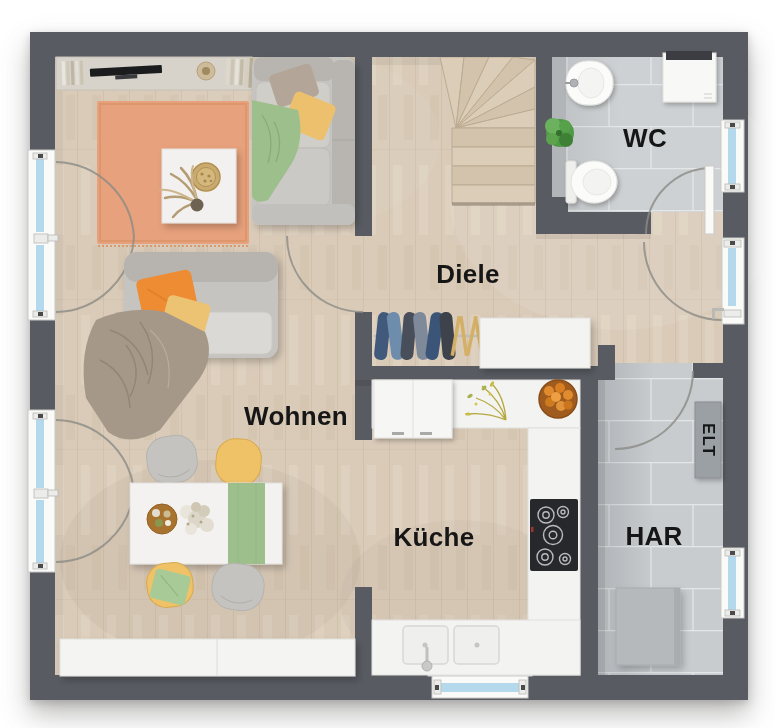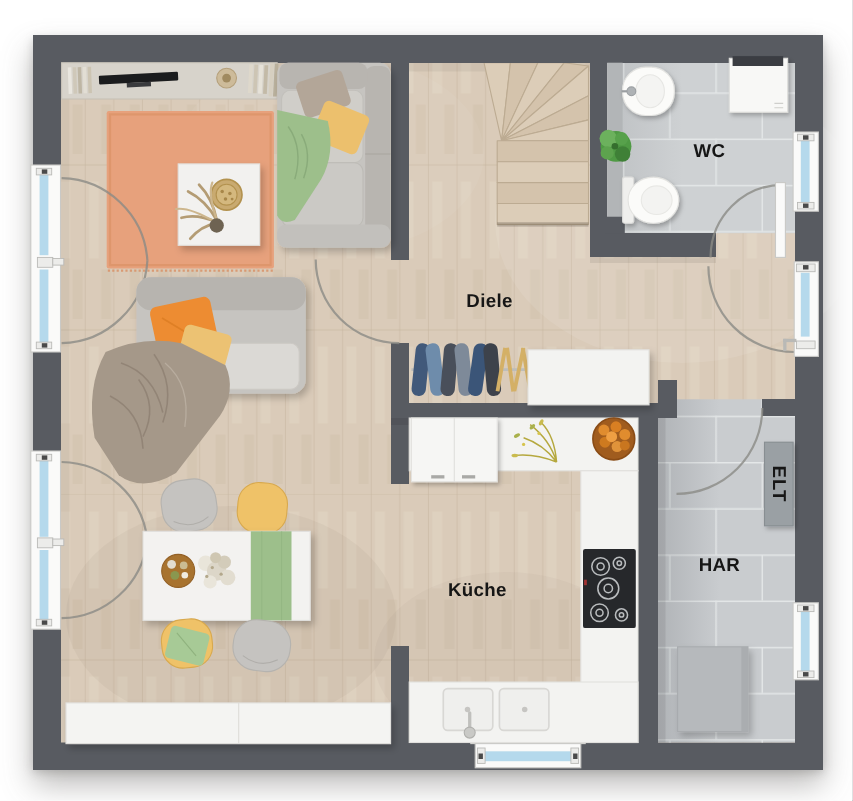--- a/index.html
+++ b/index.html
@@ -1,21 +1,21 @@
 <!DOCTYPE html>
 <html style="--wall: #585b61; --floor-wood: #dacbb9; --tile: #ced1d3; --rug: #e7a17c; --accent-orange: #ed8c31; --accent-yellow: #ecc06d; --accent-green: #9dbf8b; --window-glass: #b5d9ec; --furniture-white: #f3f3f1; --label-text: #161616;"><head>
 <meta charset="utf-8">
 <style>
   html,body{margin:0;padding:0;background:#ffffff;}
   .canvas{position:relative;width:775px;height:728px;background:#ffffff;overflow:hidden;
           font-family:"Liberation Sans",sans-serif;}
   .plan-base{position:absolute;left:30px;top:32px;width:718px;height:668px;background:var(--wall,#585b61);
              box-shadow:0 14px 26px rgba(95,92,90,.42), 0 3px 8px rgba(95,92,90,.28);}
   svg.plan{position:absolute;left:0;top:0;}
-  .room-label{position:absolute;transform:translate(-50%,-50%);font-weight:700;font-size:17px;
+  .room-label{position:absolute;transform:translate(-50%,-50%);font-weight:700;font-size:26px;
               color:var(--label-text,#161616);letter-spacing:.3px;white-space:nowrap;}
   .room-label.rot{transform:translate(-50%,-50%) rotate(90deg);font-size:17px;letter-spacing:1px;}
   .wall{fill:var(--wall,#585b61);}
   .arc{fill:none;stroke:#8b8b86;stroke-width:2;opacity:.8;}
   .frame{fill:#fafaf9;stroke:#c9c9c6;stroke-width:1;}
   .cap{fill:#ececea;stroke:#b9b9b6;stroke-width:.8;}
   .capdot{fill:#4a4a4a;}
   .glass{fill:var(--window-glass,#b5d9ec);}
   .wfurn{fill:var(--furniture-white,#f3f3f1);stroke:#e1e0dd;stroke-width:1;}
 </style>
@@ -445,18 +445,19 @@
       <g filter="url(#shs)">
         <rect x="695" y="402" width="26" height="76" fill="#9aa0a4" stroke="#888e92"></rect>
       </g>
       <g filter="url(#sh)">
         <rect x="616" y="588" width="64" height="77" fill="#b6b9bc" stroke="#a8abae"></rect>
         <rect x="674" y="588" width="6" height="77" fill="#aaadb0"></rect>
       </g>
     </g>
   </svg>
 
-  <div class="room-label" style="left:445px;top:274px">Diele</div>
+  <div class="room-label" style="left:296px;top:416px">Wohnen</div>
+  <div class="room-label" style="left:468px;top:274px">Diele</div>
   <div class="room-label" style="left:645px;top:138px">WC</div>
   <div class="room-label" style="left:434px;top:537px">Küche</div>
-  <div class="room-label" style="left:654px;top:514px">HAR</div>
+  <div class="room-label" style="left:654px;top:536px">HAR</div>
   <div class="room-label rot" style="left:708px;top:440px">ELT</div>
 </div>
 
 </body></html>

